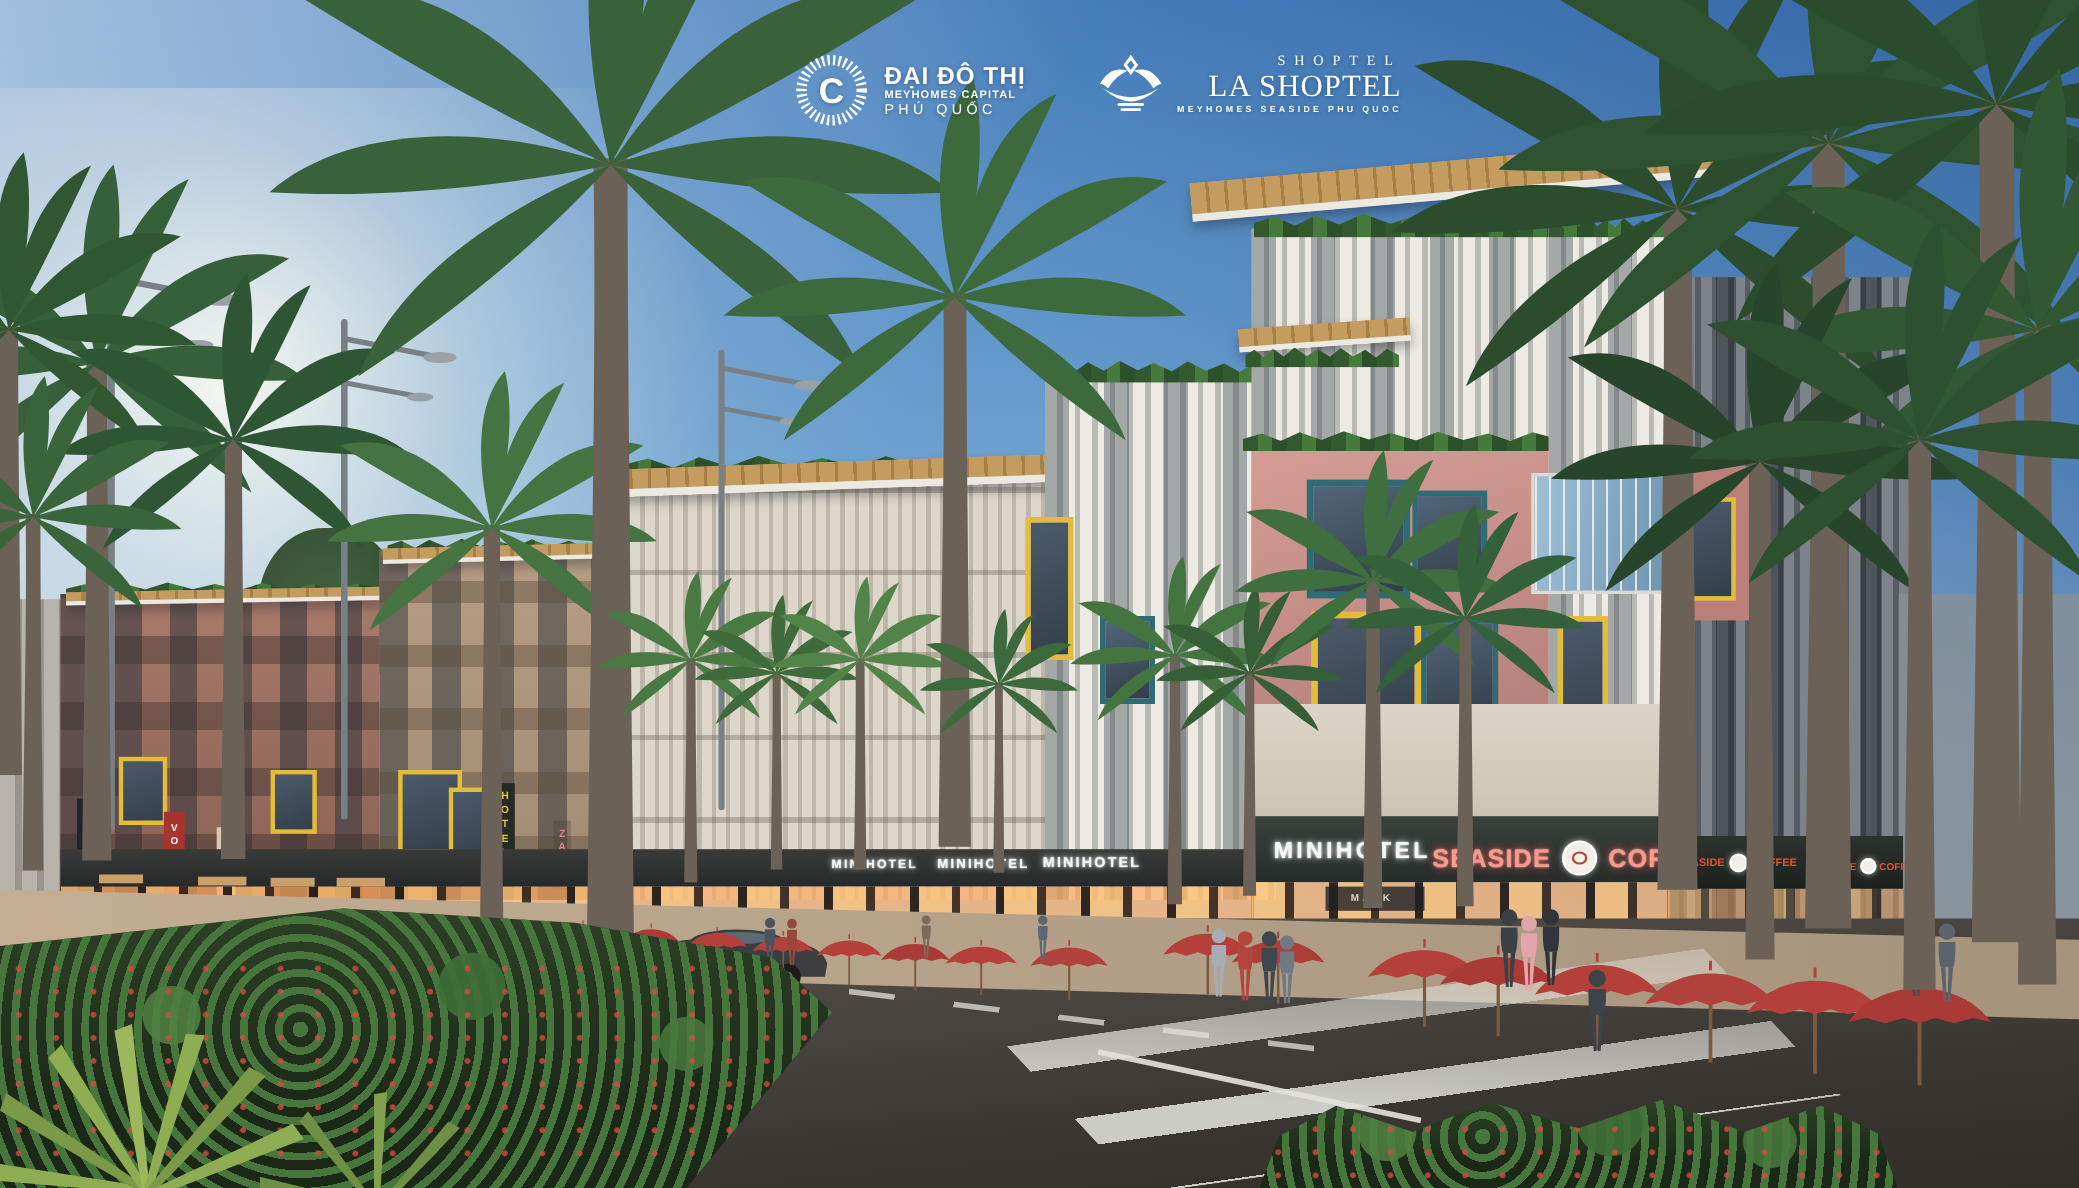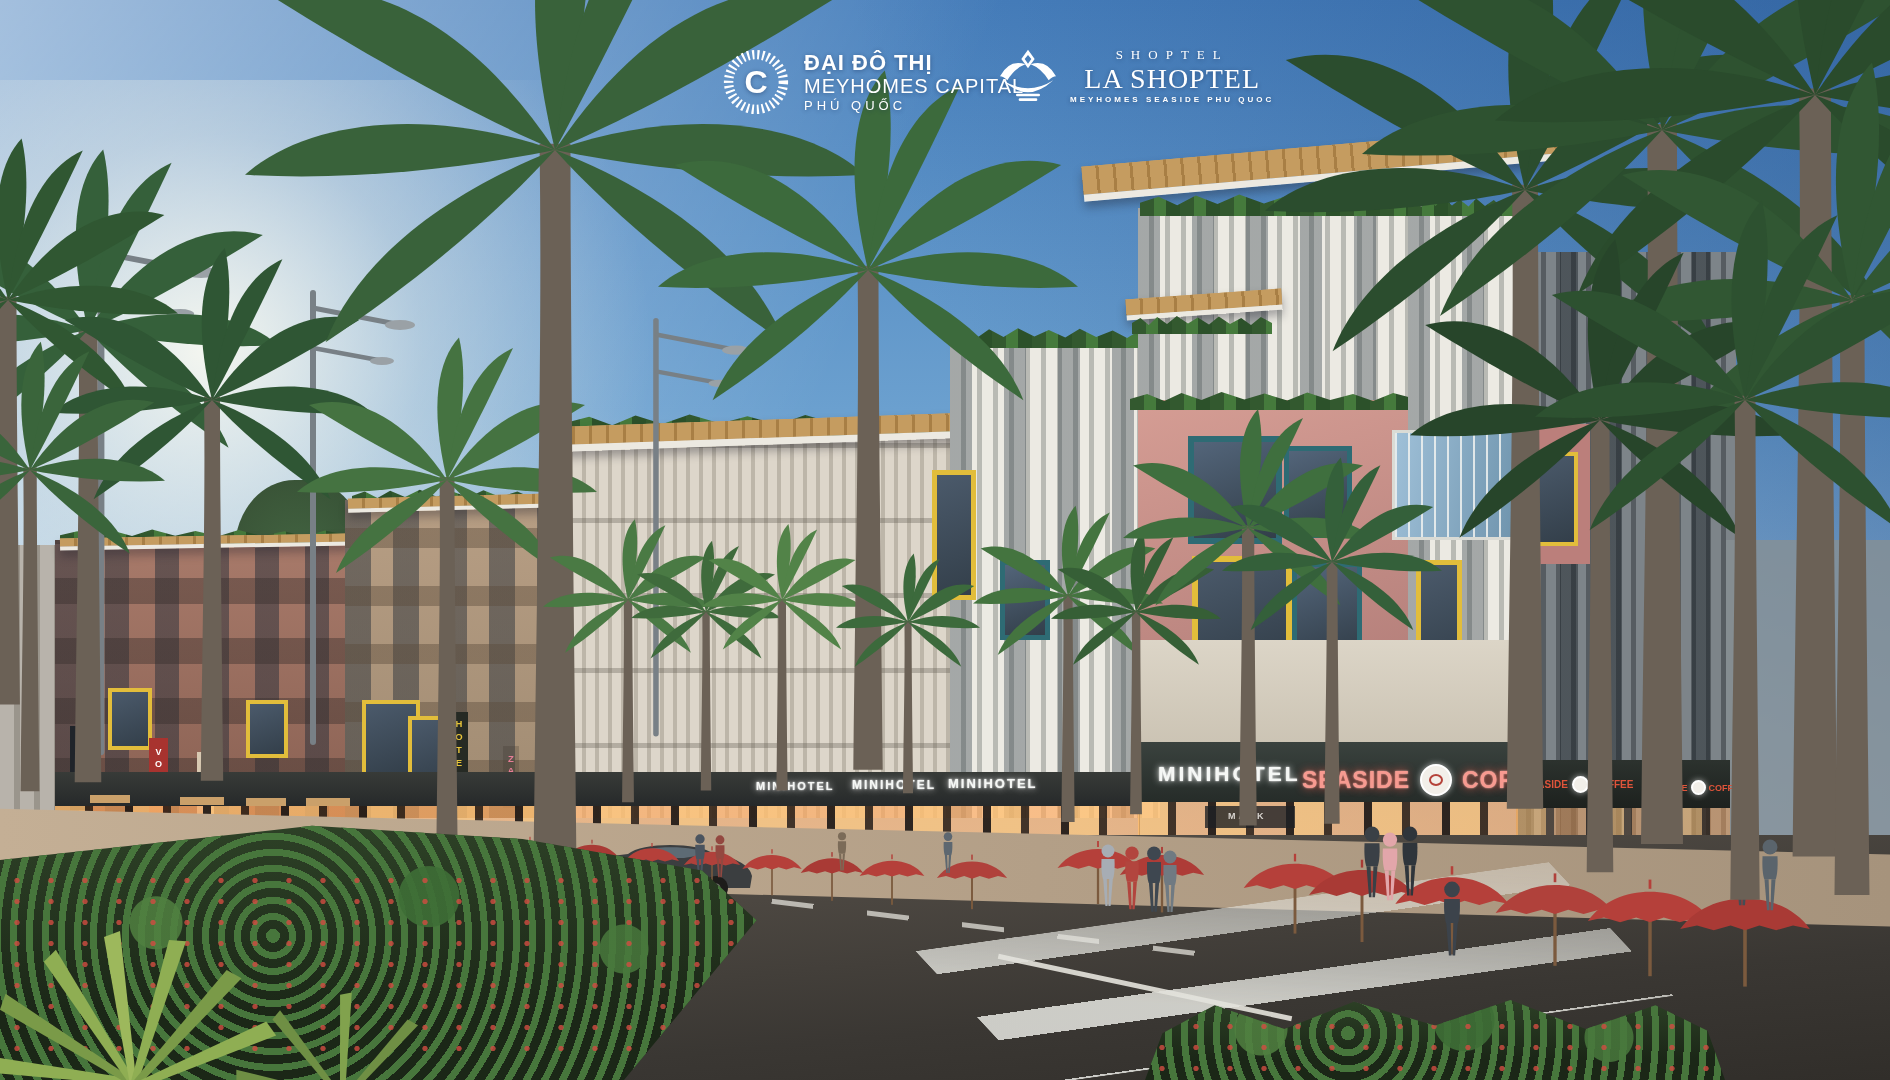--- a/index.html
+++ b/index.html
@@ -62,21 +62,21 @@
   .planter{background:
       radial-gradient(circle at 20% 40%, rgba(80,128,64,.85) 0 26px, rgba(0,0,0,0) 27px),
       radial-gradient(circle at 55% 30%, rgba(62,110,54,.9) 0 30px, rgba(0,0,0,0) 31px),
       radial-gradient(circle at 80% 50%, rgba(72,120,60,.85) 0 24px, rgba(0,0,0,0) 25px),
       repeating-radial-gradient(circle at 35% 45%, #47763c 0 7px, rgba(0,0,0,0) 7px 16px),
       linear-gradient(#2e4227,#1b2717 75%);}
   .flowers{background-image:radial-gradient(circle,#d14c41 0 2.3px,rgba(0,0,0,0) 3px);background-size:34px 21px;opacity:.8;}
   
   .logo{color:#fff;display:flex;align-items:center;}
   .logo-text1{font-size:22px;font-weight:bold;letter-spacing:1px;line-height:1.05;}
-  .logo-text2{font-size:20px;font-weight:normal;letter-spacing:1px;}
+  .logo-text2{font-size:10px;font-weight:bold;letter-spacing:1px;}
   .logo-text3{font-size:13px;letter-spacing:4px;font-weight:300;}
   .lc-brand{font-size:13px;letter-spacing:8px;font-family:"Liberation Serif",serif;}
   .lc-name{font-size:28px;letter-spacing:1px;font-family:"Liberation Serif",serif;}
   .lc-tag{font-size:8px;font-weight:bold;letter-spacing:3px;}
   .softshadow{text-shadow:0 1px 4px rgba(20,40,80,.45);}
 </style>
 </head>
 <body>
 
 <div id="stage">
@@ -353,20 +353,20 @@
   </div>
   <div class="abs logo softshadow" style="left:996px;top:46px;gap:10px;">
     <svg width="64" height="58" viewBox="0 0 96 84" fill="#fff">
       <path d="M48,4 L58,18 L48,32 L38,18 Z M48,12 L53,18 L48,25 L43,18 Z" fill-rule="evenodd"></path>
       <path d="M6,44 Q20,18 44,26 Q28,32 17,50 Q11,44 6,44 Z"></path>
       <path d="M90,44 Q76,18 52,26 Q68,32 79,50 Q85,44 90,44 Z"></path>
       <path d="M10,50 Q48,74 86,50 Q66,68 48,68 Q30,68 10,50 Z"></path>
       <rect x="30" y="70" width="36" height="4" rx="2"></rect>
       <rect x="34" y="77" width="28" height="4" rx="2"></rect>
     </svg>
-    <div style="text-align:center;">
+    <div style="text-align:right;">
       <div class="lc-brand">SHOPTEL</div>
       <div class="lc-name">LA SHOPTEL</div>
       <div class="lc-tag">MEYHOMES SEASIDE PHU QUOC</div>
     </div>
   </div>
 
 </div>
 
 </body></html>

